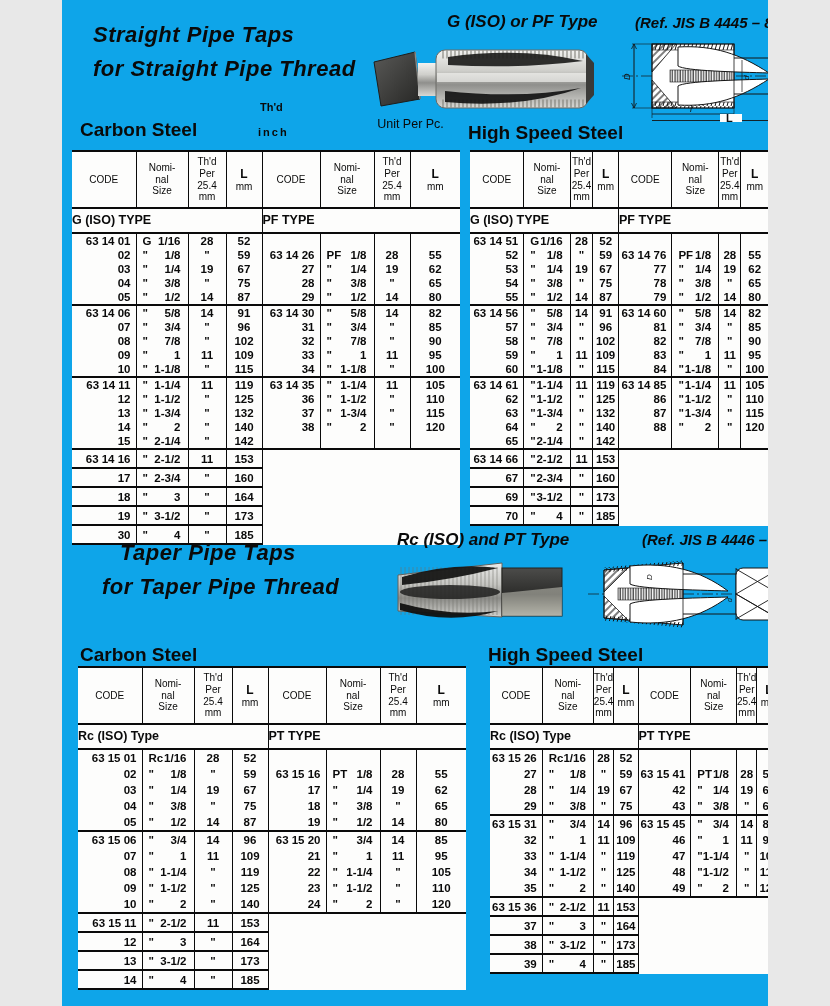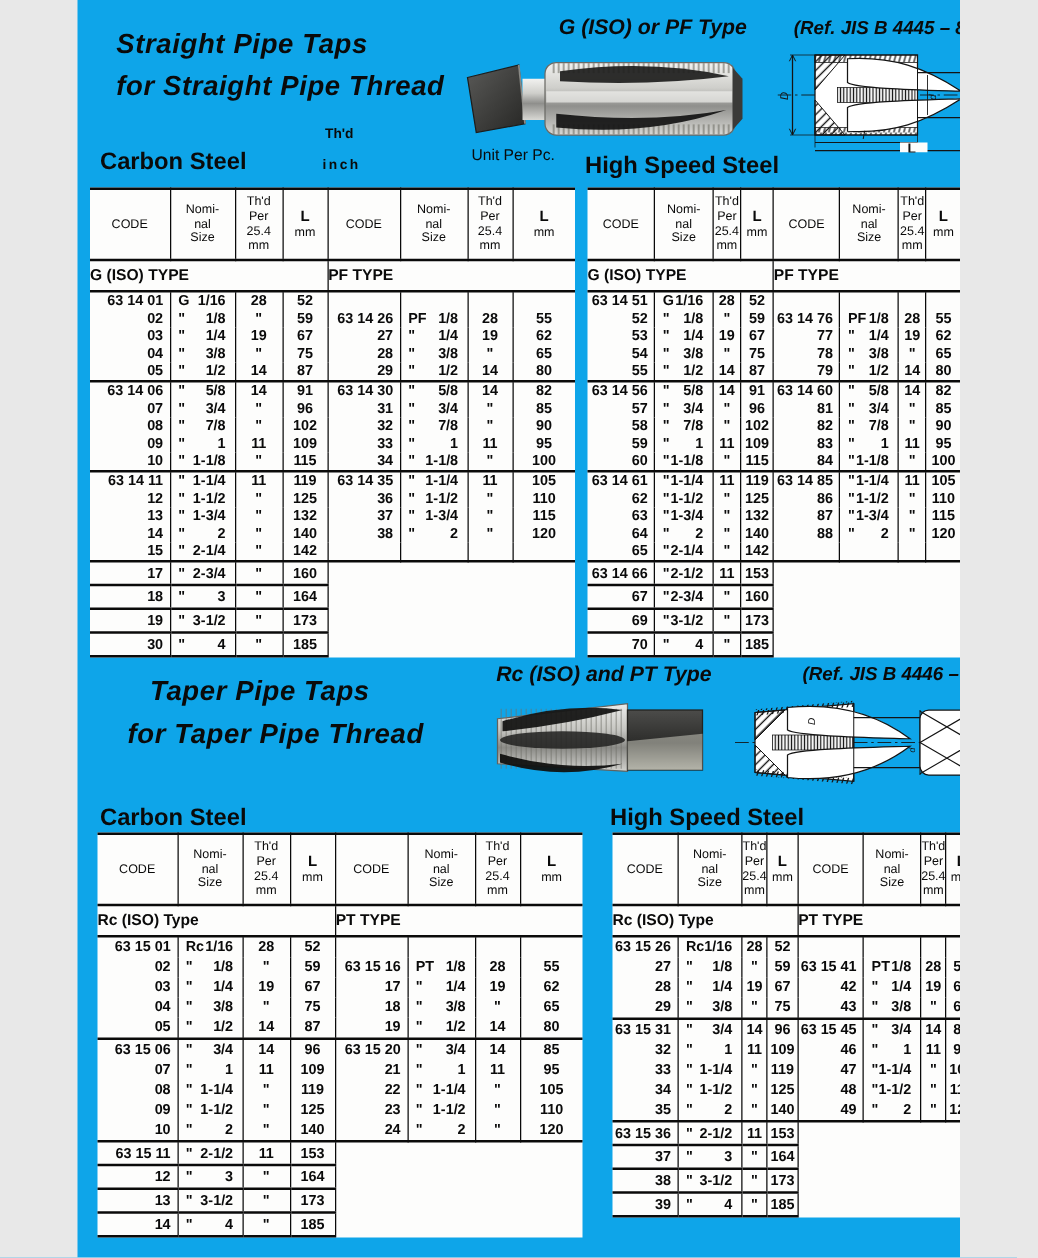--- a/index.html
+++ b/index.html
@@ -445,20 +445,35 @@
             <td class="c-tpi lh vb">"</td>
             <td class="c-len lh vb">142</td>
             <td class="c-code vb"></td>
             <td class="c-size vb"></td>
             <td class="c-tpi vb"></td>
             <td class="c-len"></td>
           </tr>
         </tbody>
         <tbody class="grp">
           <tr>
+            <td class="c-code lh vb">63 14 16</td>
+            <td class="c-size lh vb">
+              <div class="sz">
+                <span class="pfx">"</span>
+                <span class="val">2-1/2</span>
+              </div>
+            </td>
+            <td class="c-tpi lh vb">11</td>
+            <td class="c-len lh vb">153</td>
+            <td class="c-code blank"></td>
+            <td class="c-size blank"></td>
+            <td class="c-tpi blank"></td>
+            <td class="c-len blank"></td>
+          </tr>
+          <tr>
             <td class="c-code lh vb">17</td>
             <td class="c-size lh vb">
               <div class="sz">
                 <span class="pfx">"</span>
                 <span class="val">2-3/4</span>
               </div>
             </td>
             <td class="c-tpi lh vb">"</td>
             <td class="c-len lh vb">160</td>
             <td class="c-code blank"></td>

